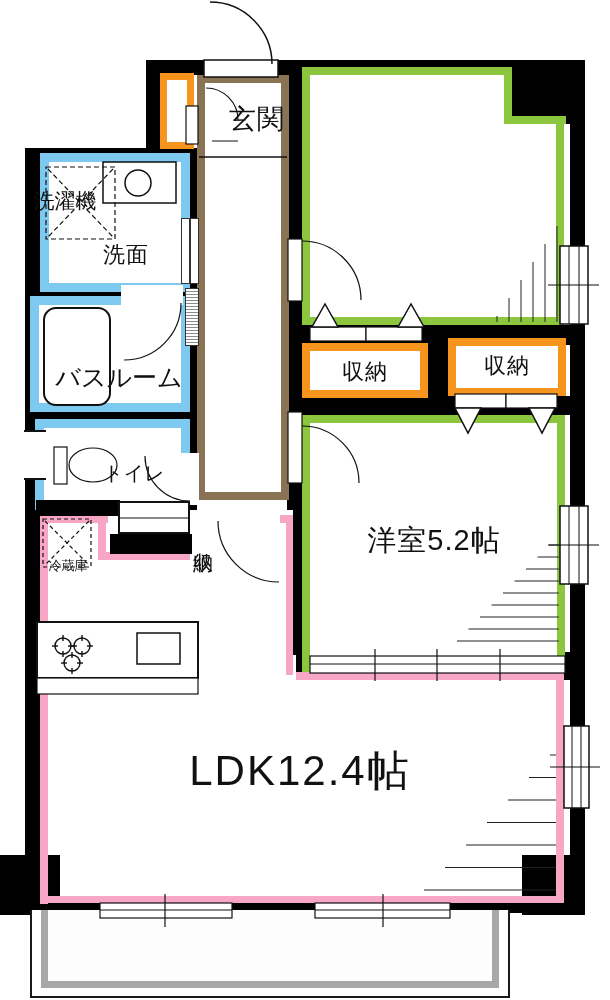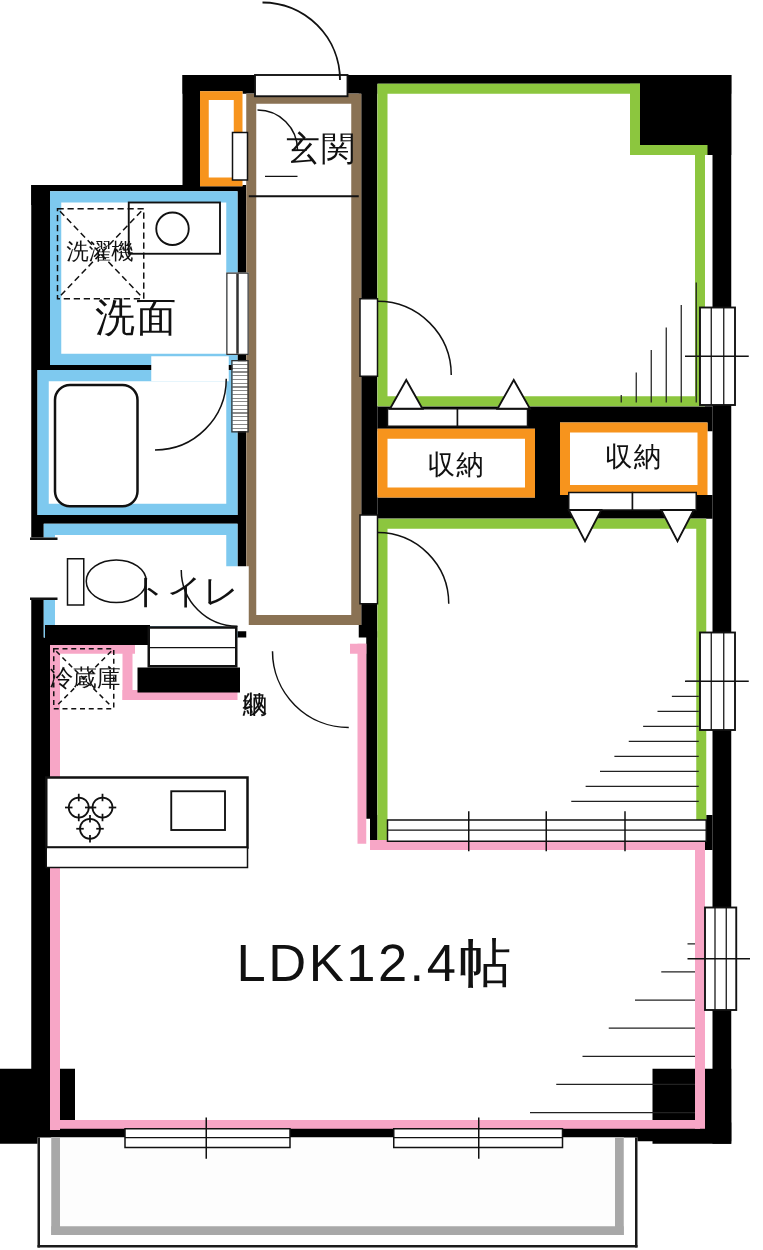--- a/index.html
+++ b/index.html
@@ -220,21 +220,23 @@
           <line x1="508" y1="800" x2="556" y2="800"></line>
           <line x1="487" y1="822.5" x2="556" y2="822.5"></line>
           <line x1="466" y1="845" x2="556" y2="845"></line>
           <line x1="445" y1="867.5" x2="556" y2="867.5"></line>
           <line x1="424" y1="890" x2="556" y2="890"></line>
         </g>
     </g>
   </svg>
 
   <div class="label" style="left:222px;top:102px;width:70px;height:34px;font-size:27px">玄関</div>
-  <div class="label" style="left:72px;top:239px;width:74px;height:32px;font-size:32px">洗面</div>
-  <div class="label" style="left:48px;top:191px;width:64px;height:20px;font-size:18px;letter-spacing:0">洗濯機</div>
-  <div class="label" style="left:108px;top:459px;width:80px;height:28px;font-size:28px;letter-spacing:0">トイレ</div>
+  <div class="label" style="left:89px;top:239px;width:74px;height:32px;font-size:22px">洗面</div>
+  <div class="label" style="left:33px;top:191px;width:64px;height:20px;font-size:21px;letter-spacing:0">洗濯機</div>
+  <div class="label" style="left:54px;top:362px;width:130px;height:30px;font-size:25px;letter-spacing:0">バスルーム</div>
+  <div class="label" style="left:94px;top:459px;width:80px;height:28px;font-size:20px;letter-spacing:0">トイレ</div>
   <div class="label vlabel" style="left:188px;top:502px;width:32px;height:70px;font-size:20px">収納</div>
-  <div class="label" style="left:37px;top:533px;width:62px;height:20px;font-size:19px;letter-spacing:0">冷蔵庫</div>
+  <div class="label" style="left:37px;top:556px;width:62px;height:20px;font-size:13px;letter-spacing:0">冷蔵庫</div>
+  <div class="label" style="left:348px;top:523px;width:172px;height:36px;font-size:29px">洋室5.2帖</div>
   <div class="label" style="left:329px;top:357px;width:72px;height:30px;font-size:22px">収納</div>
   <div class="label" style="left:471px;top:351px;width:72px;height:30px;font-size:22px">収納</div>
   <div class="label" style="left:188px;top:751px;width:224px;height:40px;font-size:42px;letter-spacing:2px">LDK12.4帖</div>
 </div>
 
 </body></html>

